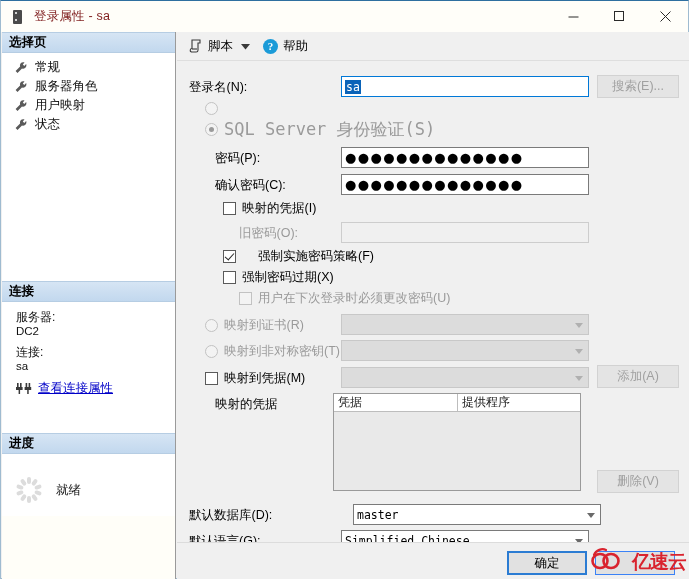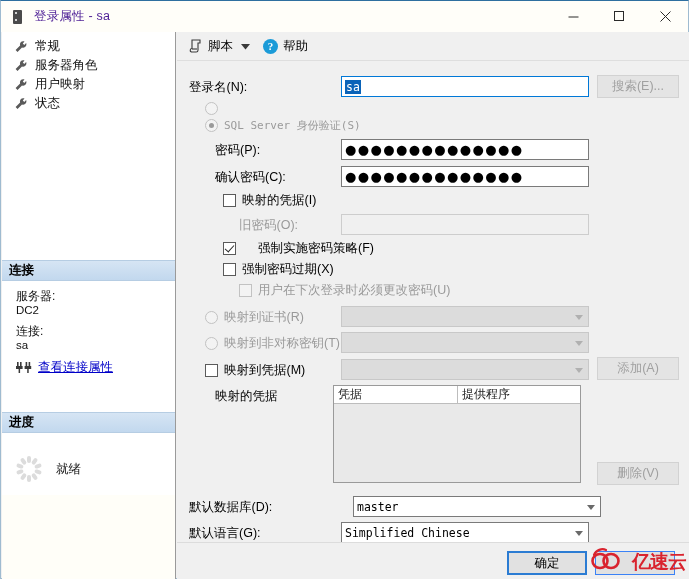--- a/index.html
+++ b/index.html
@@ -41,21 +41,21 @@
   }
   .title-icon .body:before,
   .title-icon .body:after {
     content: ""; position: absolute;
     left: 2px; width: 2px; height: 2px;
     background: #fff; border-radius: 50%;
   }
   .title-icon .body:before { top: 2px; }
   .title-icon .body:after  { top: 9px; }
   .title-text {
-    font-size: 12.5px; color: #4c1d95;
+    font-size: 12.5px; color: #7f1d1d;
     letter-spacing: .2px;
   }
   .win-controls {
     position: absolute; right: 0; top: 0;
     height: 31px; display: flex;
   }
   .win-btn {
     width: 46px; height: 31px;
     display: flex; align-items: center; justify-content: center;
     cursor: default;
@@ -267,20 +267,21 @@
         <svg width="11" height="11" viewBox="0 0 11 11">
             <line x1="0.5" y1="0.5" x2="10.5" y2="10.5" stroke="#2a2a2a" stroke-width="1"></line>
             <line x1="10.5" y1="0.5" x2="0.5" y2="10.5" stroke="#2a2a2a" stroke-width="1"></line>
           </svg>
       </div>
     </div>
   </div>
 
   <div class="sidebar">
 
+    <div class="panel-header">选择页</div>
     <div class="panel-body" style="height:228px;">
       <div class="page-list">
 
         <div class="page-item">
           <span class="wrench">
             <svg width="14" height="14" viewBox="0 0 14 14">
                 <path d="M9.2 1.2a3.3 3.3 0 0 0-3.1 4.4L1.6 10.1l1.9 1.9 4.5-4.5a3.3 3.3 0 0 0 4.4-3.1c0-.5-.1-.9-.3-1.3L10.3 4.9 8.8 3.4l1.7-1.9c-.4-.2-.8-.3-1.3-.3z" fill="#5a5a5a"></path>
               </svg>
           </span>
           <span class="page-label">常规</span>
@@ -392,21 +393,21 @@
         </div>
         <button class="btn disabled" style="position:absolute; left:420px; top:0px; width:82px;" disabled="">搜索(E)...</button>
       </div>
 
       <div class="row" style="padding-left:28px; margin-bottom:3px;">
         <span class="rb dis"></span>
       </div>
 
       <div class="row" style="padding-left:28px; margin-bottom:5px;">
         <span class="rb dis checked"></span>
-        <span class="lbl dim" style="font-family:'DejaVu Sans Mono',monospace; font-size:11px;">SQL Server 身份验证(S)</span>
+        <span class="lbl dim" style="font-family:'DejaVu Sans Mono',monospace; font-size:17px;">SQL Server 身份验证(S)</span>
       </div>
 
       <div style="position:relative; height:27px;">
         <div style="position:absolute; left:38px; top:4px;" class="lbl">密码(P):</div>
         <div class="fakeinput" style="position:absolute; left:164px; top:1px; width:248px;">
           <span class="pw">●●●●●●●●●●●●●●</span>
         </div>
       </div>
 
       <div style="position:relative; height:27px;">

